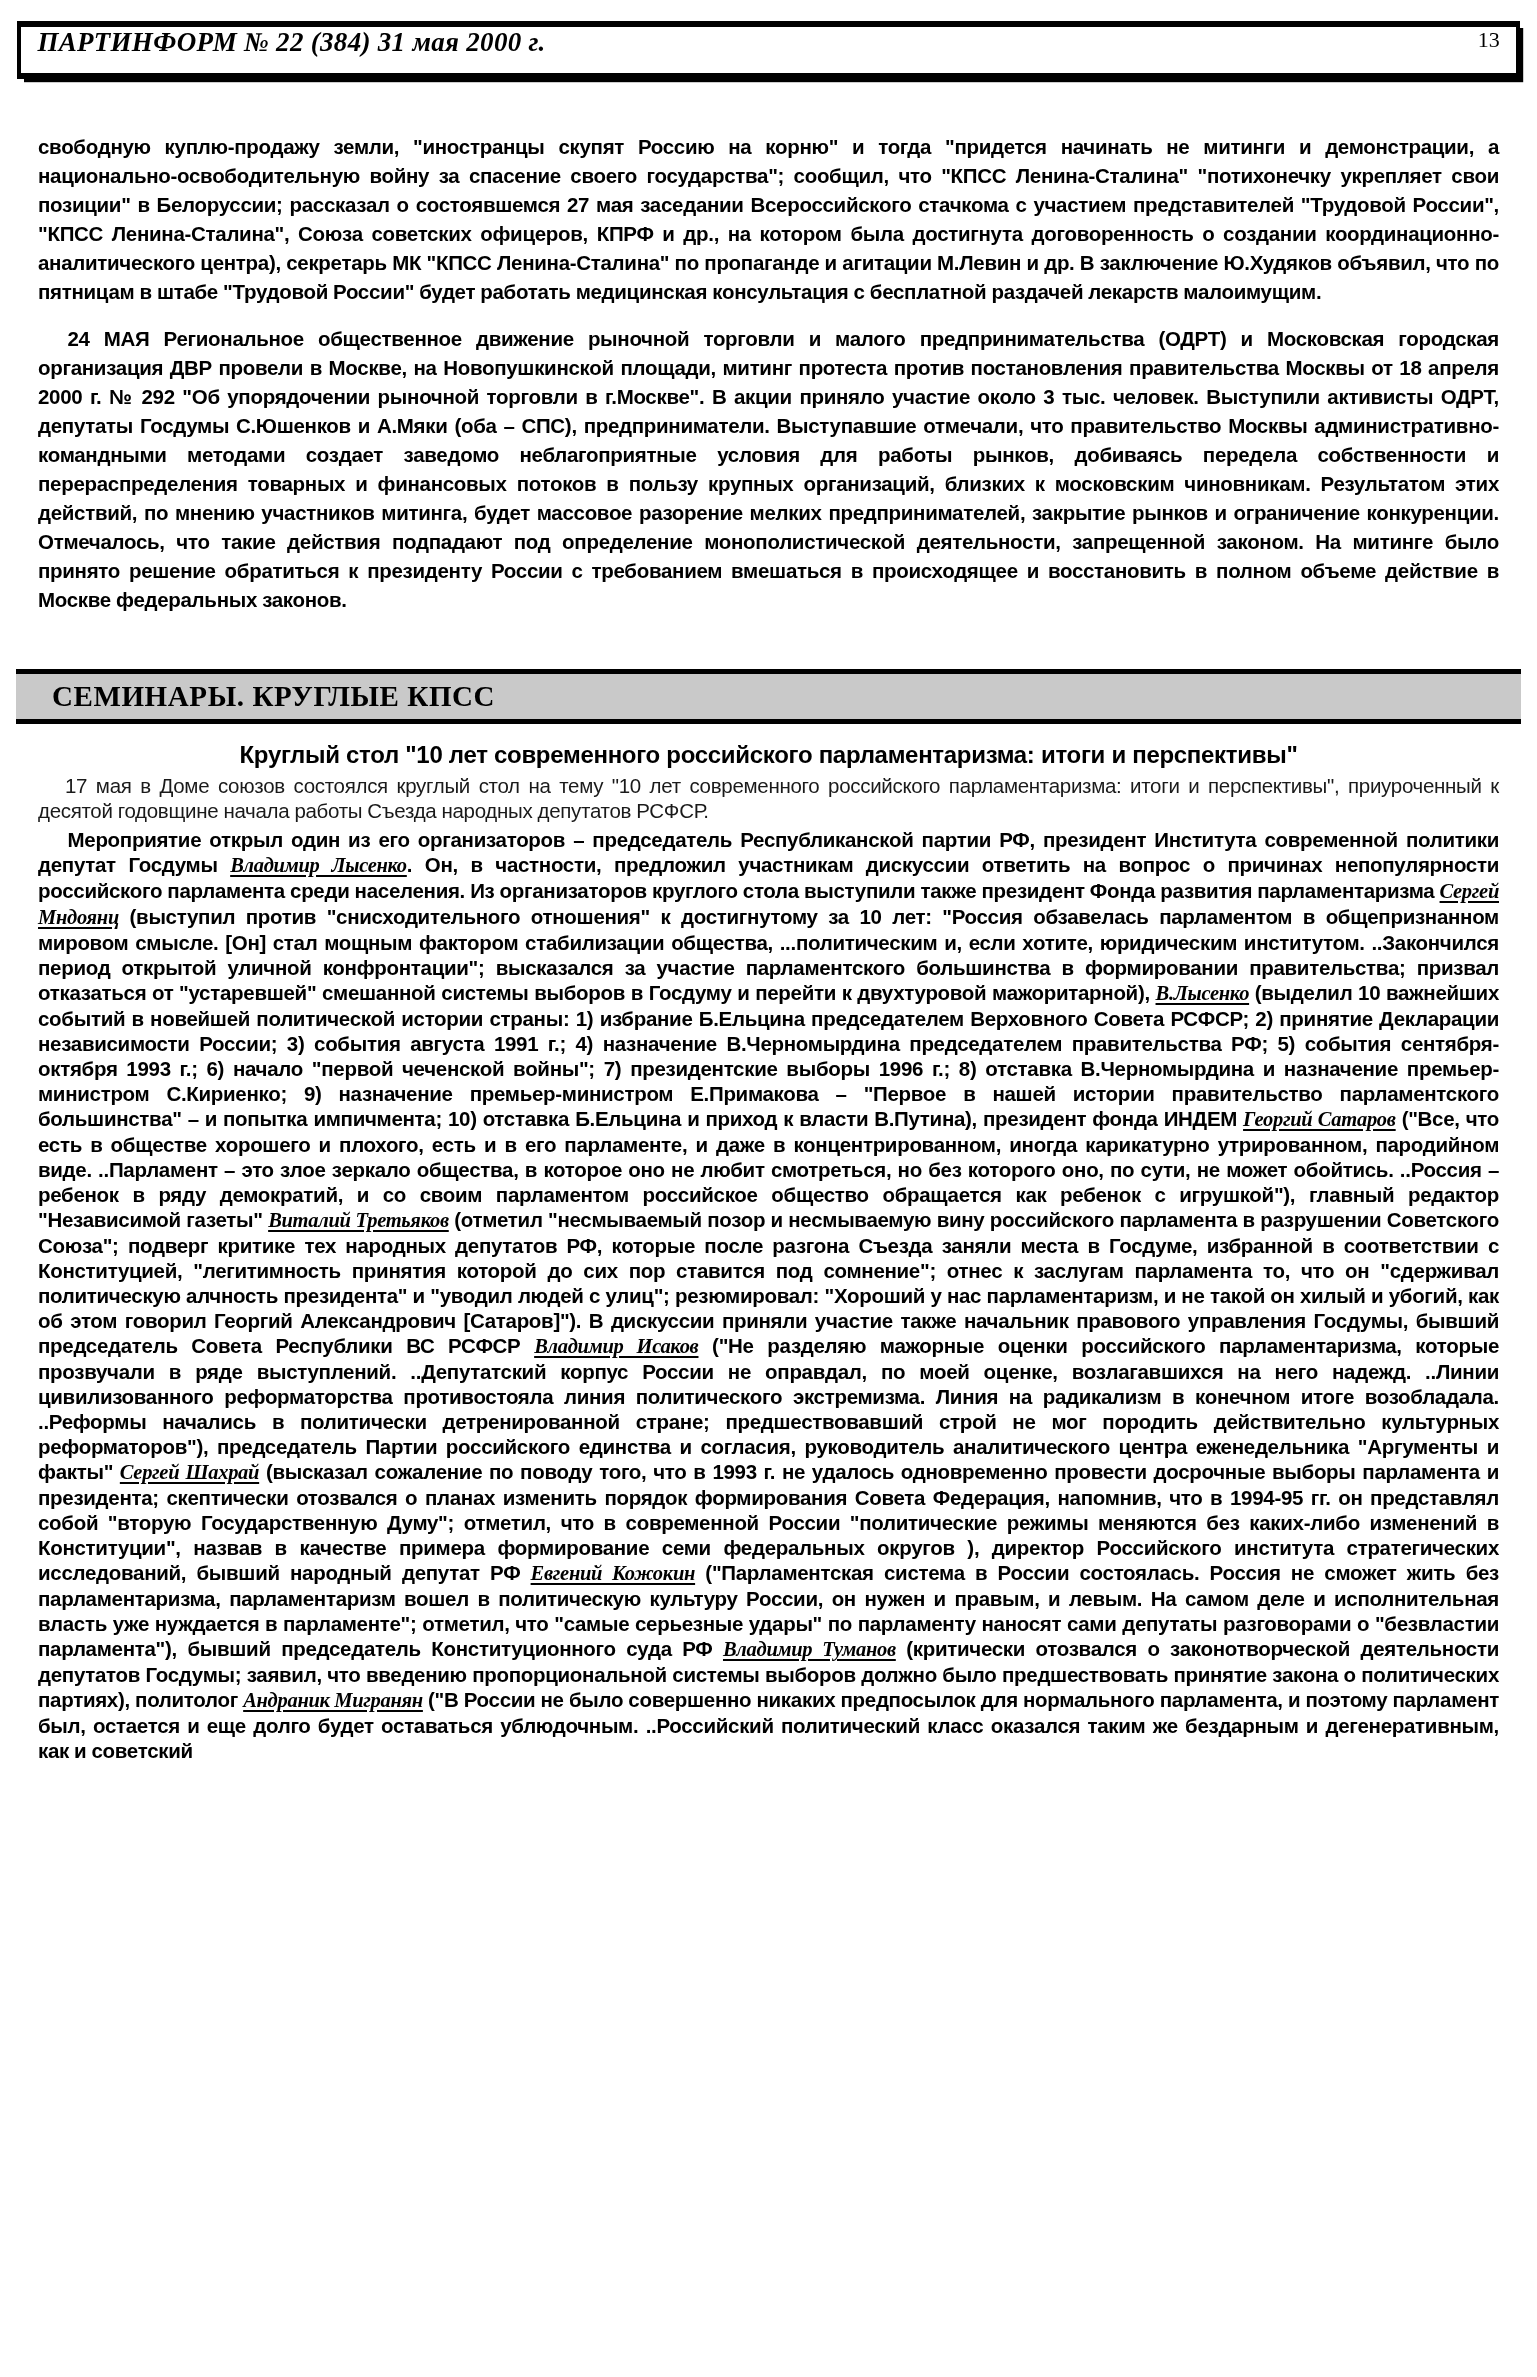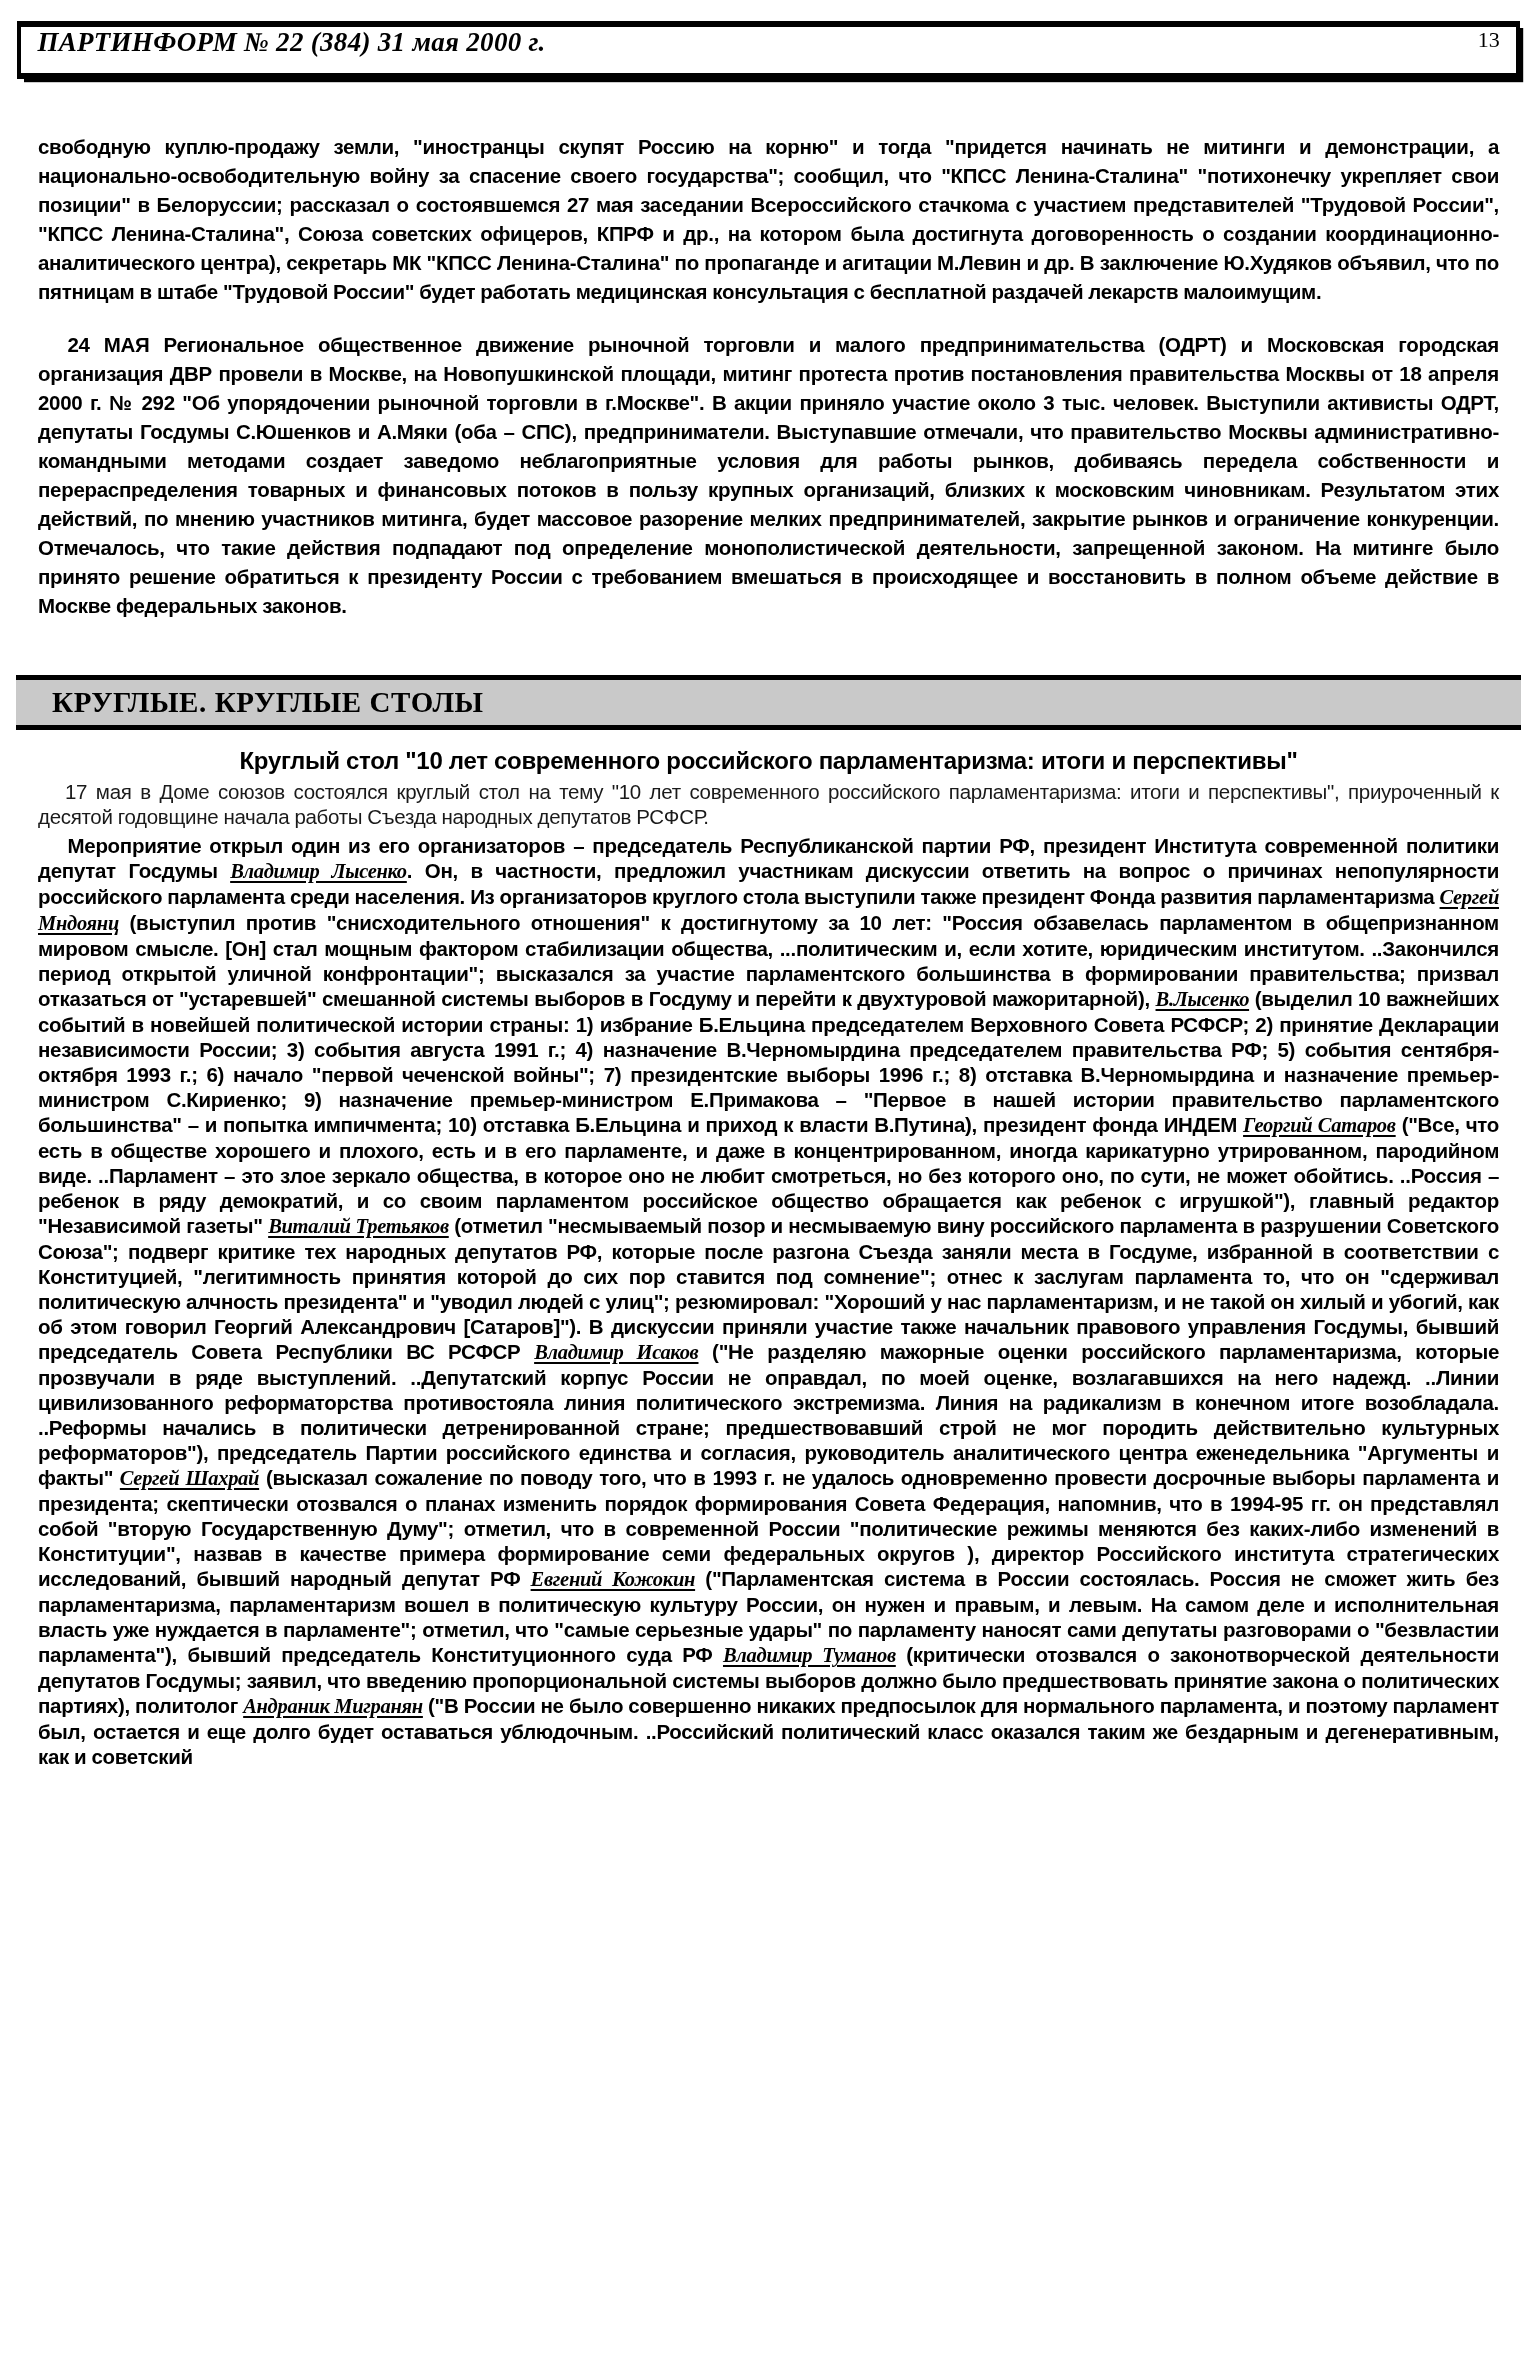--- a/index.html
+++ b/index.html
@@ -27,21 +27,21 @@
   .pagenum{font-size:22px;font-weight:normal;}
 
   
   .content{padding:0 38px;}
   .para{
     font-size:20.5px;line-height:29px;font-weight:bold;
     text-align:justify;letter-spacing:-0.3px;word-spacing:-0.3px;
     margin:0;
   }
   .para.first{margin-top:53px;}
-  .para.indent{text-indent:29.5px;margin-top:24px;}
+  .para.indent{text-indent:29.5px;margin-top:18px;}
 
   
   .section-bar{
     margin:55px -22px 0 -22px;
     border-top:5.8px solid #000;
     border-bottom:5.8px solid #000;
     background:#c9c9c9;
     height:45px;
     display:flex;align-items:center;
     padding-left:36px;
@@ -86,21 +86,21 @@
   </div>
 
   <div class="content">
 
     <div>
         <p class="para first">свободную куплю-продажу земли, "иностранцы скупят Россию на корню" и тогда "придется начинать не митинги и демонстрации, а национально-освободительную войну за спасение своего государства"; сообщил, что "КПСС Ленина-Сталина" "потихонечку укрепляет свои позиции" в Белоруссии; рассказал о состоявшемся 27 мая заседании Всероссийского стачкома с участием представителей "Трудовой России", "КПСС Ленина-Сталина", Союза советских офицеров, КПРФ и др., на котором была достигнута договоренность о создании координационно-аналитического центра), секретарь МК "КПСС Ленина-Сталина" по пропаганде и агитации М.Левин и др. В заключение Ю.Худяков объявил, что по пятницам в штабе "Трудовой России" будет работать медицинская консультация с бесплатной раздачей лекарств малоимущим.</p>
         <p class="para indent">24 МАЯ Региональное общественное движение рыночной торговли и малого предпринимательства (ОДРТ) и Московская городская организация ДВР провели в Москве, на Новопушкинской площади, митинг протеста против постановления правительства Москвы от 18 апреля 2000 г. № 292 "Об упорядочении рыночной торговли в г.Москве". В акции приняло участие около 3 тыс. человек. Выступили активисты ОДРТ, депутаты Госдумы С.Юшенков и А.Мяки (оба – СПС), предприниматели. Выступавшие отмечали, что правительство Москвы административно-командными методами создает заведомо неблагоприятные условия для работы рынков, добиваясь передела собственности и перераспределения товарных и финансовых потоков в пользу крупных организаций, близких к московским чиновникам. Результатом этих действий, по мнению участников митинга, будет массовое разорение мелких предпринимателей, закрытие рынков и ограничение конкуренции. Отмечалось, что такие действия подпадают под определение монополистической деятельности, запрещенной законом. На митинге было принято решение обратиться к президенту России с требованием вмешаться в происходящее и восстановить в полном объеме действие в Москве федеральных законов.</p>
       </div>
 
     <div class="section-bar">
-      <span>КРУГЛЫЕ. КРУГЛЫЕ СТОЛЫ</span>
+      <span>СЕМИНАРЫ. КРУГЛЫЕ КПСС</span>
     </div>
 
     <h2 class="article-title">Круглый стол "10 лет современного российского парламентаризма: итоги и перспективы"</h2>
 
     <p class="intro">17 мая в Доме союзов состоялся круглый стол на тему "10 лет современного российского парламентаризма: итоги и перспективы", приуроченный к десятой годовщине начала работы Съезда народных депутатов РСФСР.</p>
 
     <p class="body-para" id="article-body"><span>Мероприятие открыл один из его организаторов – председатель Республиканской партии РФ, президент Института современной политики депутат Госдумы </span><span class="person">Владимир Лысенко</span><span>. Он, в частности, предложил участникам дискуссии ответить на вопрос о причинах непопулярности российского парламента среди населения. Из организаторов круглого стола выступили также президент Фонда развития парламентаризма </span><span class="person">Сергей Мндоянц</span><span> (выступил против "снисходительного отношения" к достигнутому за 10 лет: "Россия обзавелась парламентом в общепризнанном мировом смысле. [Он] стал мощным фактором стабилизации общества, ...политическим и, если хотите, юридическим институтом. ..Закончился период открытой уличной конфронтации"; высказался за участие парламентского большинства в формировании правительства; призвал отказаться от "устаревшей" смешанной системы выборов в Госдуму и перейти к двухтуровой мажоритарной), </span><span class="person">В.Лысенко</span><span> (выделил 10 важнейших событий в новейшей политической истории страны: 1) избрание Б.Ельцина председателем Верховного Совета РСФСР; 2) принятие Декларации независимости России; 3) события августа 1991 г.; 4) назначение В.Черномырдина председателем правительства РФ; 5) события сентября-октября 1993 г.; 6) начало "первой чеченской войны"; 7) президентские выборы 1996 г.; 8) отставка В.Черномырдина и назначение премьер-министром С.Кириенко; 9) назначение премьер-министром Е.Примакова – "Первое в нашей истории правительство парламентского большинства" – и попытка импичмента; 10) отставка Б.Ельцина и приход к власти В.Путина), президент фонда ИНДЕМ </span><span class="person">Георгий Сатаров</span><span> ("Все, что есть в обществе хорошего и плохого, есть и в его парламенте, и даже в концентрированном, иногда карикатурно утрированном, пародийном виде. ..Парламент – это злое зеркало общества, в которое оно не любит смотреться, но без которого оно, по сути, не может обойтись. ..Россия – ребенок в ряду демократий, и со своим парламентом российское общество обращается как ребенок с игрушкой"), главный редактор "Независимой газеты" </span><span class="person">Виталий Третьяков</span><span> (отметил "несмываемый позор и несмываемую вину российского парламента в разрушении Советского Союза"; подверг критике тех народных депутатов РФ, которые после разгона Съезда заняли места в Госдуме, избранной в соответствии с Конституцией, "легитимность принятия которой до сих пор ставится под сомнение"; отнес к заслугам парламента то, что он "сдерживал политическую алчность президента" и "уводил людей с улиц"; резюмировал: "Хороший у нас парламентаризм, и не такой он хилый и убогий, как об этом говорил Георгий Александрович [Сатаров]"). В дискуссии приняли участие также начальник правового управления Госдумы, бывший председатель Совета Республики ВС РСФСР </span><span class="person">Владимир Исаков</span><span> ("Не разделяю мажорные оценки российского парламентаризма, которые прозвучали в ряде выступлений. ..Депутатский корпус России не оправдал, по моей оценке, возлагавшихся на него надежд. ..Линии цивилизованного реформаторства противостояла линия политического экстремизма. Линия на радикализм в конечном итоге возобладала. ..Реформы начались в политически детренированной стране; предшествовавший строй не мог породить действительно культурных реформаторов"), председатель Партии российского единства и согласия, руководитель аналитического центра еженедельника "Аргументы и факты" </span><span class="person">Сергей Шахрай</span><span> (высказал сожаление по поводу того, что в 1993 г. не удалось одновременно провести досрочные выборы парламента и президента; скептически отозвался о планах изменить порядок формирования Совета Федерация, напомнив, что в 1994-95 гг. он представлял собой "вторую Государственную Думу"; отметил, что в современной России "политические режимы меняются без каких-либо изменений в Конституции", назвав в качестве примера формирование семи федеральных округов ), директор Российского института стратегических исследований, бывший народный депутат РФ </span><span class="person">Евгений Кожокин</span><span> ("Парламентская система в России состоялась. Россия не сможет жить без парламентаризма, парламентаризм вошел в политическую культуру России, он нужен и правым, и левым. На самом деле и исполнительная власть уже нуждается в парламенте"; отметил, что "самые серьезные удары" по парламенту наносят сами депутаты разговорами о "безвластии парламента"), бывший председатель Конституционного суда РФ </span><span class="person">Владимир Туманов</span><span> (критически отозвался о законотворческой деятельности депутатов Госдумы; заявил, что введению пропорциональной системы выборов должно было предшествовать принятие закона о политических партиях), политолог </span><span class="person">Андраник Мигранян</span><span> ("В России не было совершенно никаких предпосылок для нормального парламента, и поэтому парламент был, остается и еще долго будет оставаться ублюдочным. ..Российский политический класс оказался таким же бездарным и дегенеративным, как и советский</span></p>
 
   </div>
 </div>

